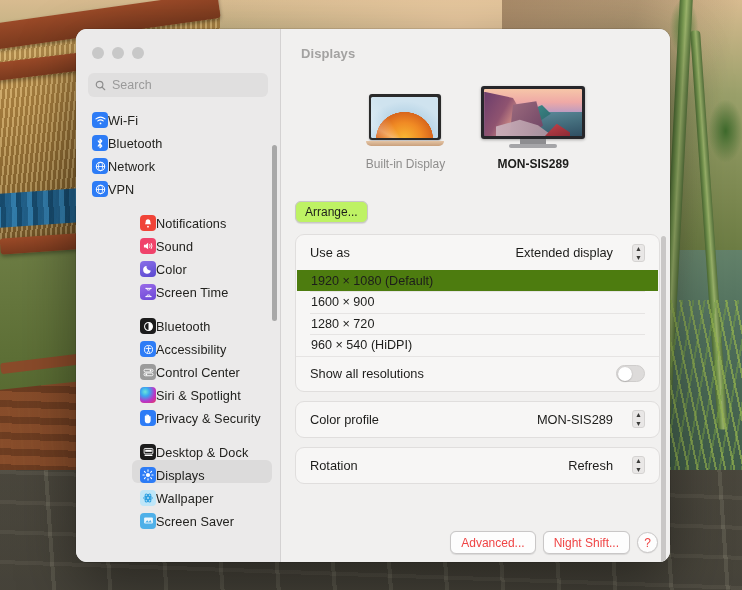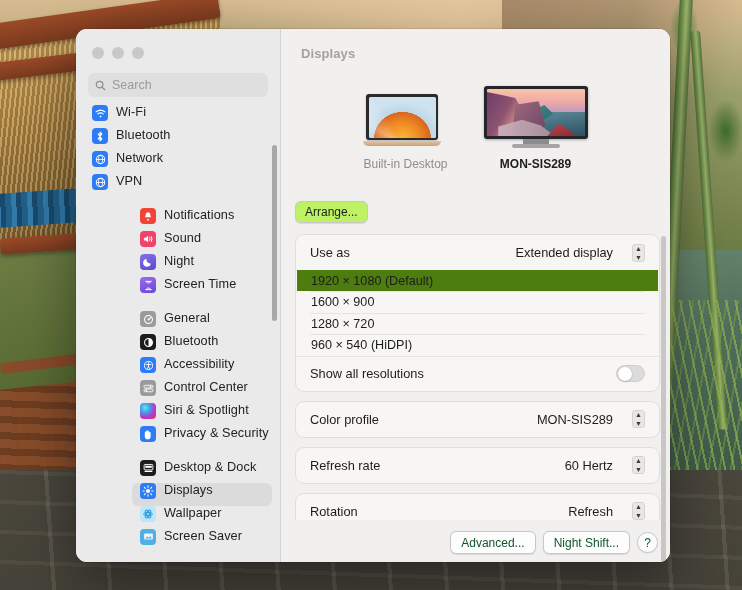--- a/index.html
+++ b/index.html
@@ -114,21 +114,21 @@
     display: flex; align-items: center; gap: 6px;
     background: #e0dfdf; border-radius: 6px; height: 24px; padding: 0 7px;
   }
   .search-box svg { flex: none; }
   .search-text { font-size: 12.5px; color: #9a9a9a; }
 
   .side-scroll { height: 443px; overflow: hidden; position: relative; }
   .side-group { padding: 0 8px; }
   .side-group + .side-group { margin-top: 11px; margin-left: 48px; }
   .side-item {
-    display: flex; align-items: flex-start; gap: 8px;
+    display: flex; align-items: flex-end; 
     height: 23px; padding: 0 8px; border-radius: 6px; margin-bottom: 0px;
   }
   .side-item.selected { background: #dcdbdb; }
   .side-label { font-size: 12.7px; color: #22221f; letter-spacing: .1px; white-space: nowrap; }
   .ic {
     width: 16px; height: 16px; border-radius: 4px; flex: none;
     display: flex; align-items: center; justify-content: center;
     color: #fff; font-size: 10px; line-height: 1;
   }
   .sb-scrollbar {
@@ -250,21 +250,21 @@
   #content-scrollbar {
     position: absolute; right: 4px; top: 207px; width: 5px; height: 333px;
     background: #c9c7c6; border-radius: 3px;
   }
 
   #bottom-bar {
     position: absolute; right: 12px; bottom: 8px;
     display: flex; align-items: center; gap: 7px;
   }
   .btn {
-    font-size: 12px; color: #14532d; background: #fdfdfd;
+    font-size: 12px; color: #ef4444; background: #fdfdfd;
     border: .5px solid #c9c7c7; border-radius: 6px;
     padding: 3.5px 10px; box-shadow: 0 .5px 1px rgba(0,0,0,.10);
   }
   .btn-help {
     width: 21px; height: 21px; border-radius: 50%; padding: 0;
     display: flex; align-items: center; justify-content: center; font-size: 12px;
   }
 </style>
 </head>
 <body>
@@ -371,43 +371,33 @@
               </svg>
           </span>
           <span class="side-label">Sound</span>
         </div>
         <div class="side-item">
           <span class="ic" style="background:linear-gradient(160deg,#8a6ee8,#5b4ad0)">
             <svg width="10" height="10" viewBox="0 0 12 12">
                 <path d="M9.3 7.7A4.4 4.4 0 0 1 4.3 2.4 4.6 4.6 0 1 0 9.3 7.7z" fill="#fff"></path>
               </svg>
           </span>
-          <span class="side-label">Night</span>
+          <span class="side-label">Color</span>
         </div>
         <div class="side-item">
           <span class="ic" style="background:linear-gradient(160deg,#9a6ce8,#6a47d6)">
             <svg width="9" height="11" viewBox="0 0 10 12">
                 <path d="M2 1.4h6M2 10.6h6M2.6 1.4c0 2.6 4.8 2.6 4.8 0M2.6 10.6c0-2.6 4.8-2.6 4.8 0" stroke="#fff" stroke-width="1.1" fill="none" stroke-linecap="round"></path>
               </svg>
           </span>
           <span class="side-label">Screen Time</span>
         </div>
       </div>
 
       <div class="side-group">
-        <div class="side-item">
-          <span class="ic" style="background:#9b9b9b">
-            <svg width="11" height="11" viewBox="0 0 12 12">
-                <circle cx="6" cy="6" r="4.3" fill="none" stroke="#fff" stroke-width="1.1"></circle>
-                <path d="M6 6 9 3.6" stroke="#fff" stroke-width="1.1" stroke-linecap="round"></path>
-                <circle cx="6" cy="6" r="1" fill="#fff"></circle>
-              </svg>
-          </span>
-          <span class="side-label">General</span>
-        </div>
         <div class="side-item">
           <span class="ic" style="background:#1c1c1c">
             <svg width="11" height="11" viewBox="0 0 12 12">
                 <circle cx="6" cy="6" r="4.3" fill="none" stroke="#fff" stroke-width="1.1"></circle>
                 <path d="M6 1.7a4.3 4.3 0 0 1 0 8.6z" fill="#fff"></path>
               </svg>
           </span>
           <span class="side-label">Bluetooth</span>
         </div>
         <div class="side-item">
@@ -506,21 +496,21 @@
     <div id="content-title">Displays</div>
 
     <div class="displays-row">
       <div class="disp">
         <div class="laptop">
           <div class="laptop-screen">
             <div class="laptop-wall"></div>
           </div>
           <div class="laptop-base"></div>
         </div>
-        <div class="disp-name">Built-in Desktop</div>
+        <div class="disp-name">Built-in Display</div>
       </div>
 
       <div class="disp selected">
         <div class="monitor">
           <div class="monitor-screen">
             <div class="monitor-wall">
               <div class="mw-sea"></div>
               <div class="mw-teal"></div>
               <div class="mw-cliff1"></div>
               <div class="mw-cliff2"></div>
@@ -575,32 +565,20 @@
           <span class="row-value">
             <span>MON-SIS289</span>
             <span class="stepper">
                 <span>▲</span>
                 <span>▼</span>
               </span>
           </span>
         </div>
       </div>
 
-      <div class="card">
-        <div class="card-row">
-          <span>Refresh rate</span>
-          <span class="row-value">
-            <span>60 Hertz</span>
-            <span class="stepper">
-                <span>▲</span>
-                <span>▼</span>
-              </span>
-          </span>
-        </div>
-      </div>
 
       <div class="card">
         <div class="card-row">
           <span>Rotation</span>
           <span class="row-value">
             <span>Refresh</span>
             <span class="stepper">
                 <span>▲</span>
                 <span>▼</span>
               </span>

